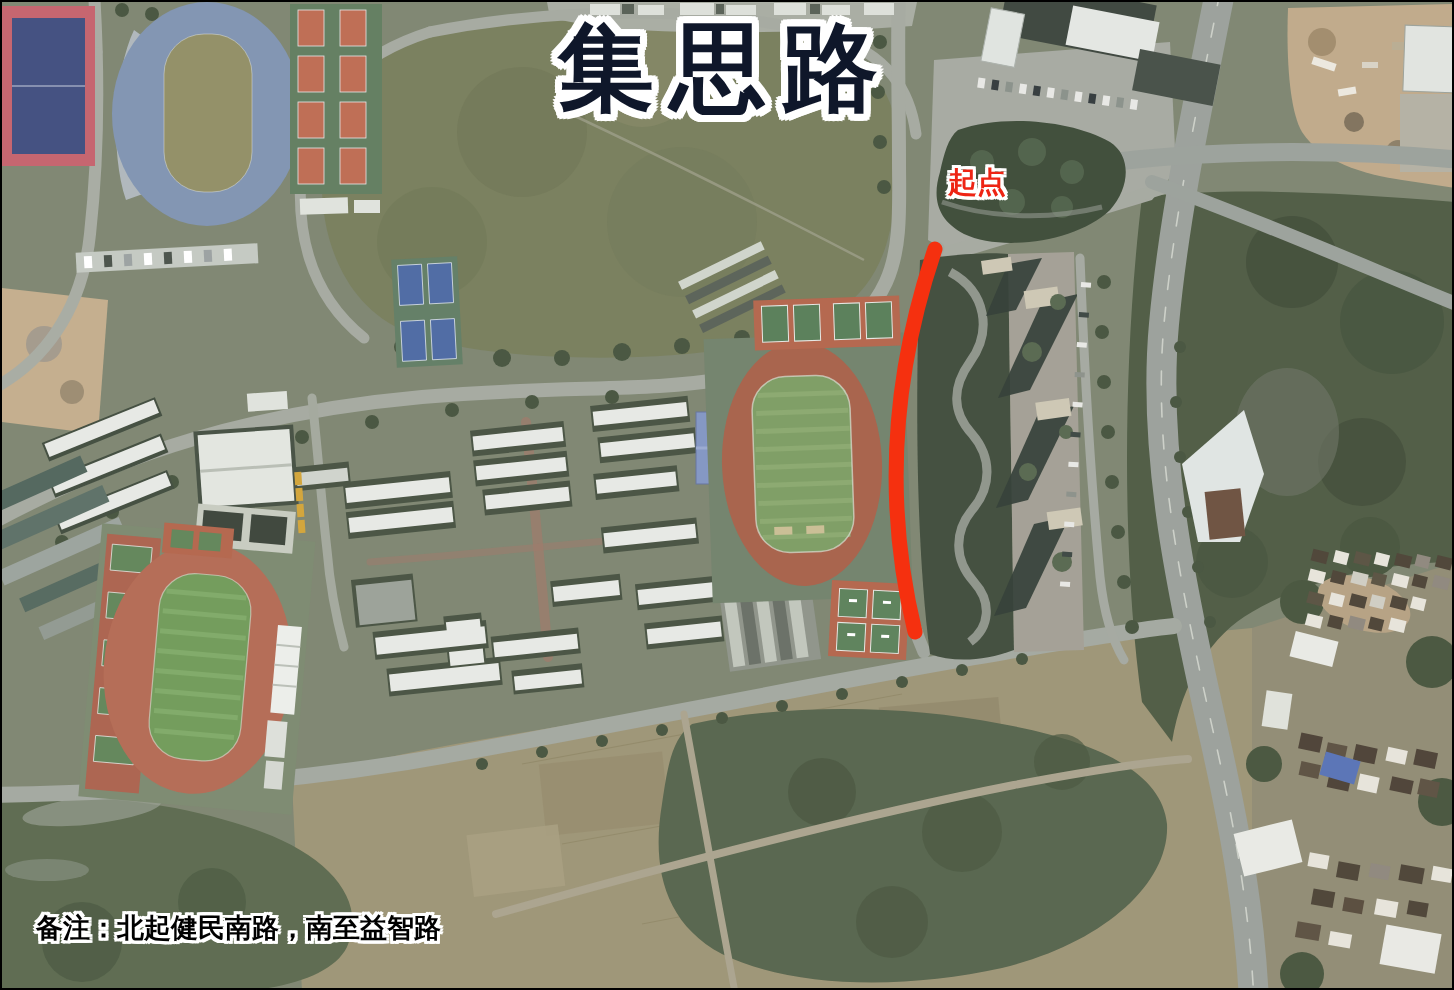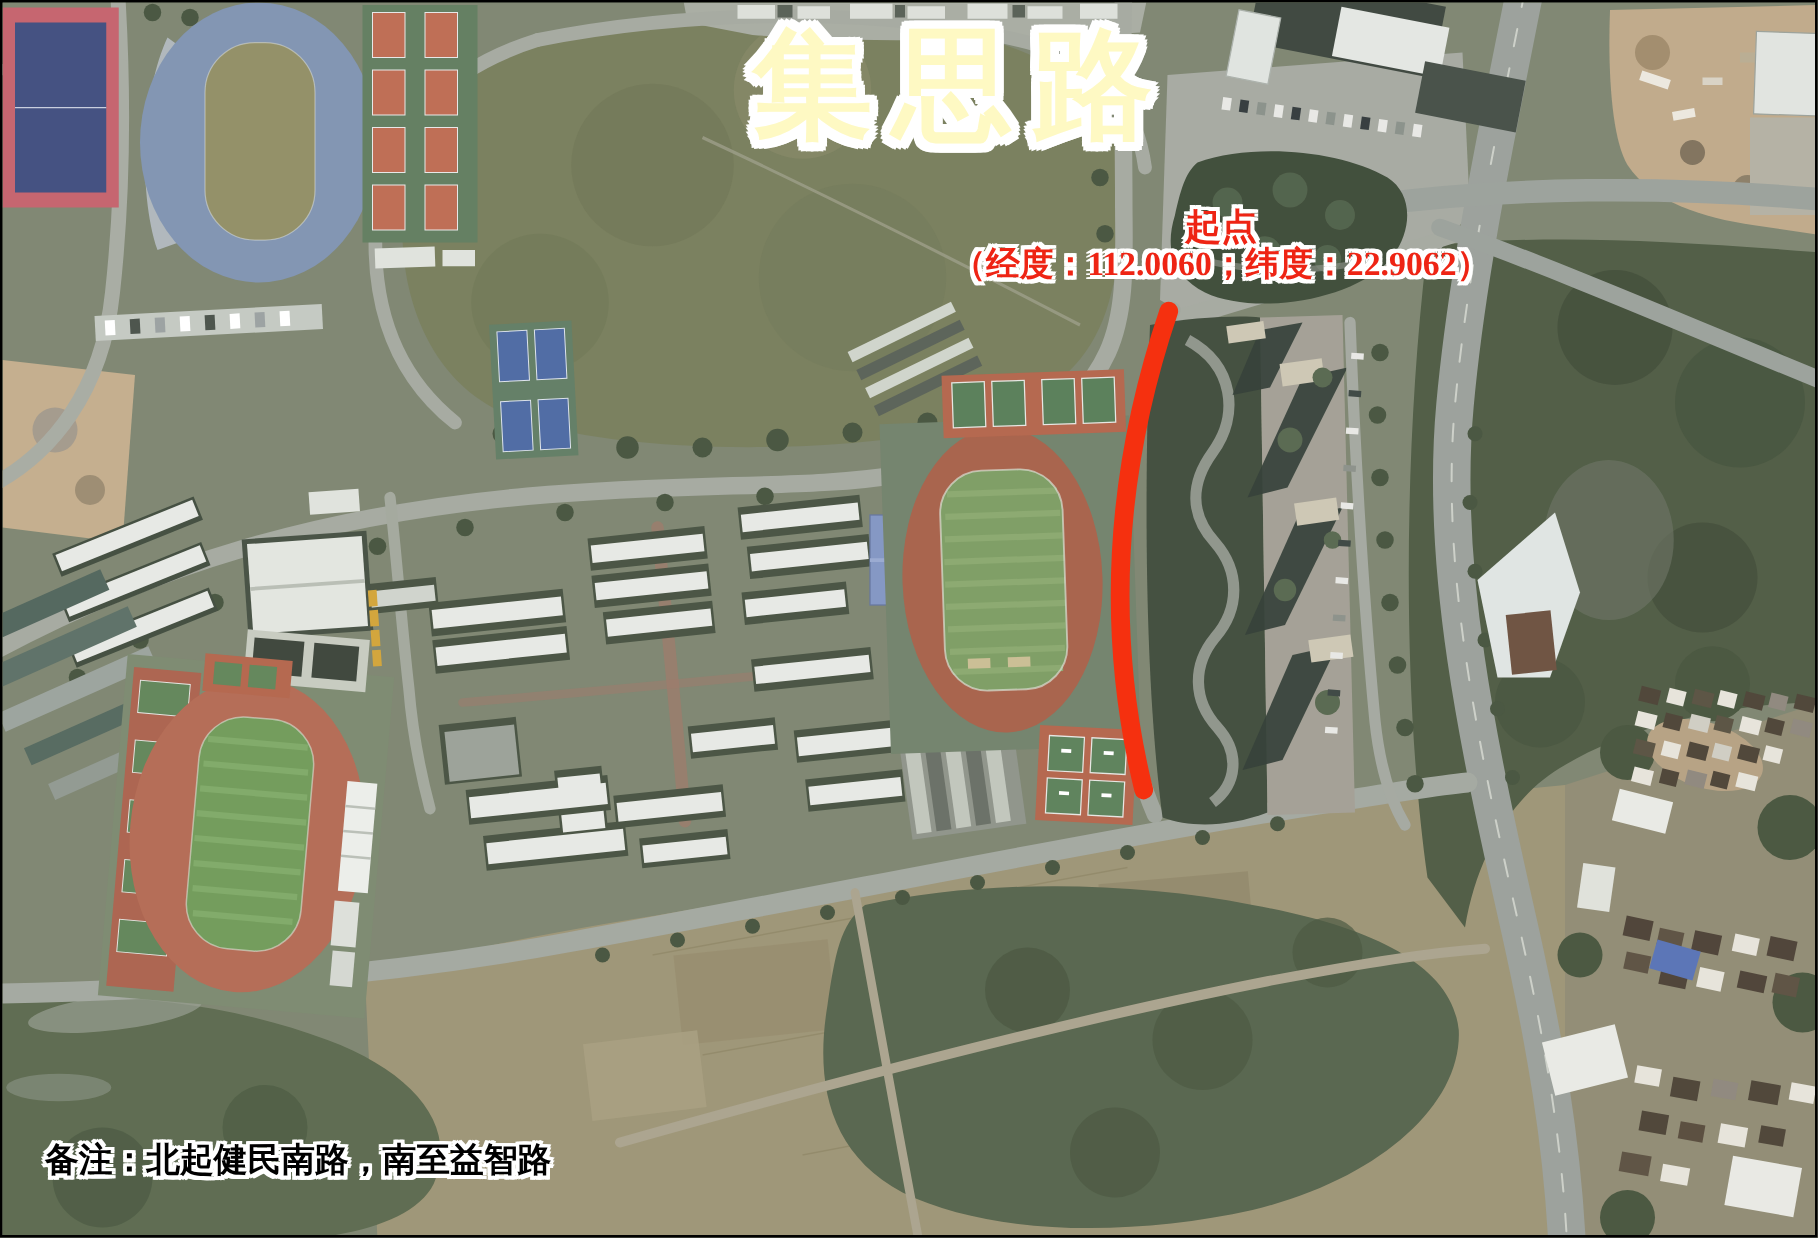--- a/index.html
+++ b/index.html
@@ -5,23 +5,23 @@
   html,body{margin:0;padding:0;background:#222;}
   .stage{
     position:relative;width:1454px;height:990px;overflow:hidden;
     box-sizing:border-box;border:2px solid #000;
     font-family:"Liberation Serif","DejaVu Serif",serif;
     background:#7c846f;
   }
   .stage svg{position:absolute;left:0;top:0;}
   .overlay{position:absolute;z-index:5;}
   .map-title{
-    left:600px;top:14px;
+    left:556px;top:14px;
     font-size:96px;font-weight:900;letter-spacing:16px;line-height:1.1;
-    color:#fef9c3;white-space:nowrap;
+    color:#0f172a;white-space:nowrap;
     text-shadow:
       -6px -6px 0 #fff, 0 -7px 0 #fff, 6px -6px 0 #fff,
       -7px 0 0 #fff, 7px 0 0 #fff,
       -6px 6px 0 #fff, 0 7px 0 #fff, 6px 6px 0 #fff,
       -4px -7px 0 #fff, 4px -7px 0 #fff, -4px 7px 0 #fff, 4px 7px 0 #fff,
       -7px -3px 0 #fff, 7px -3px 0 #fff, -7px 3px 0 #fff, 7px 3px 0 #fff;
   }
   .anno{
     text-align:center;color:#ee2414;font-weight:700;line-height:1.02;
     white-space:nowrap;
@@ -572,19 +572,18 @@
 
   <rect x="0" y="0" width="1454" height="990" fill="#ffffff" opacity="0.04"></rect>
 
   <path d="M 933 247 Q 867 442 913 630" fill="none" stroke="#f5300f" stroke-width="15" stroke-linecap="round"></path>
 </svg>
 
 <div class="overlay map-title">集思路</div>
 
 <div class="overlay anno anno-start">
   <div class="pt-label">起点</div>
-  <div class="pt-coords">（经度：112.0060；纬度：22.9062）</div>
 </div>
 
 
 <div class="overlay map-note">备注：北起健民南路，南至益智路</div>
 
 </div>
 
 </body></html>

